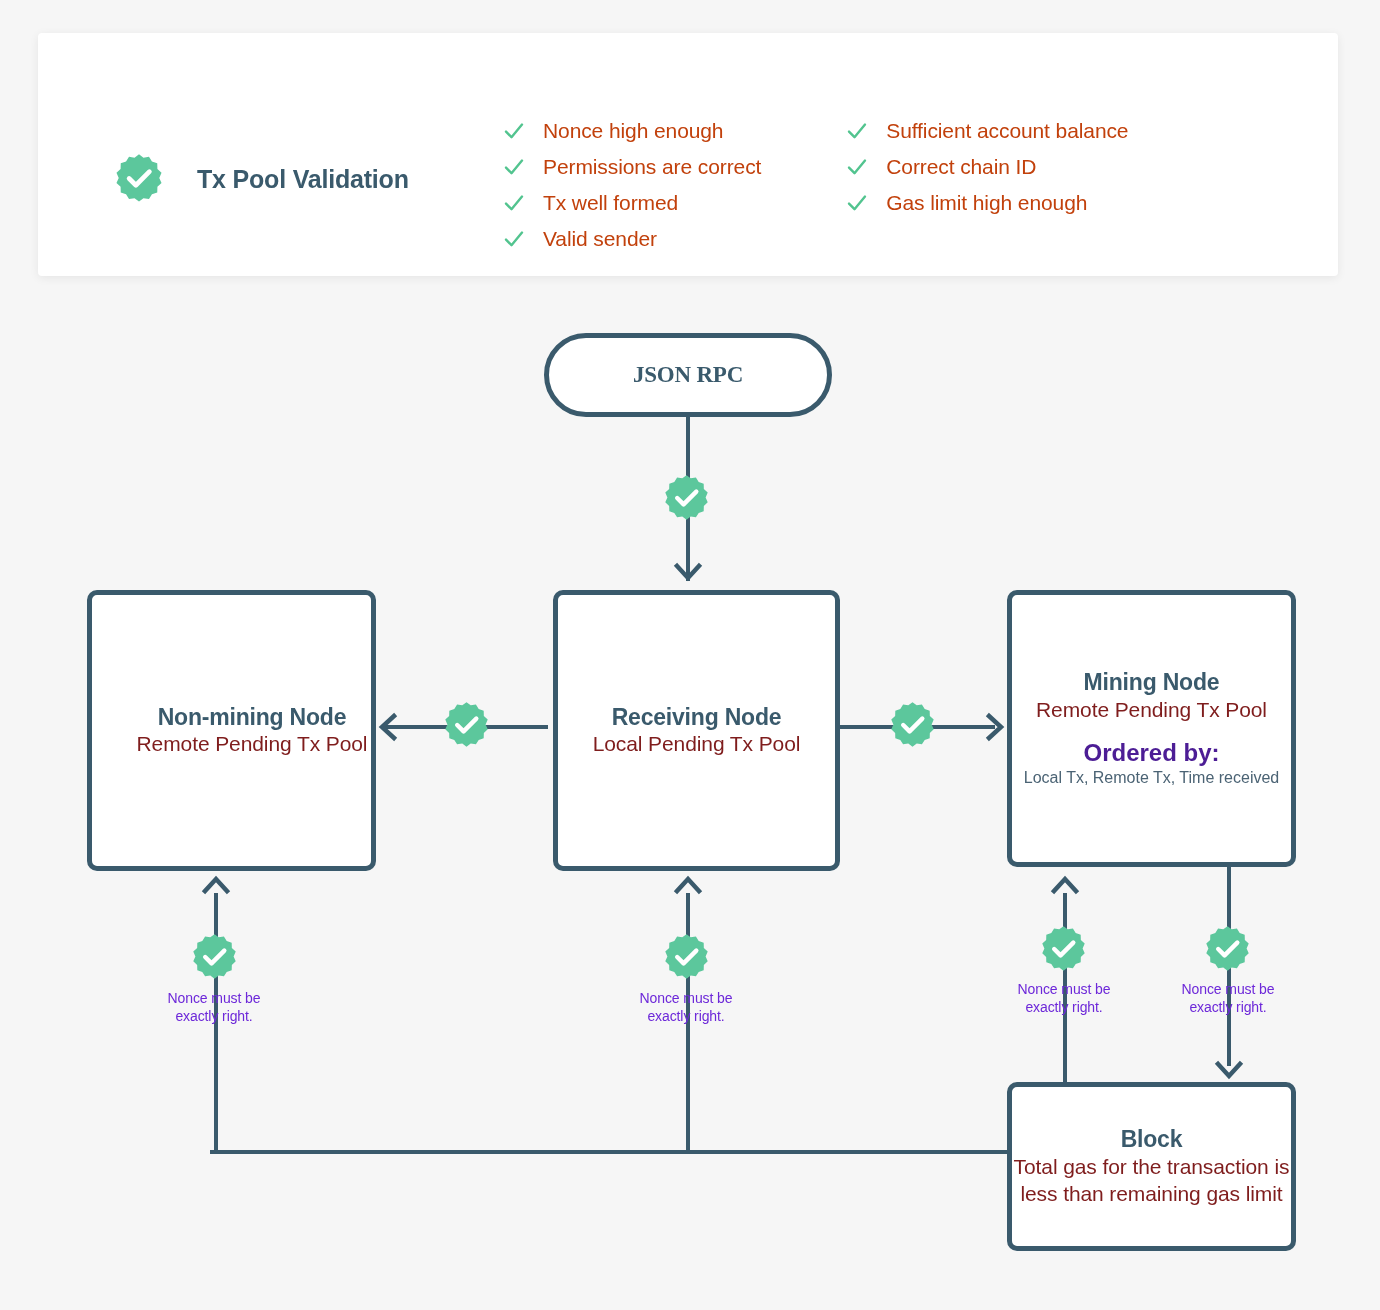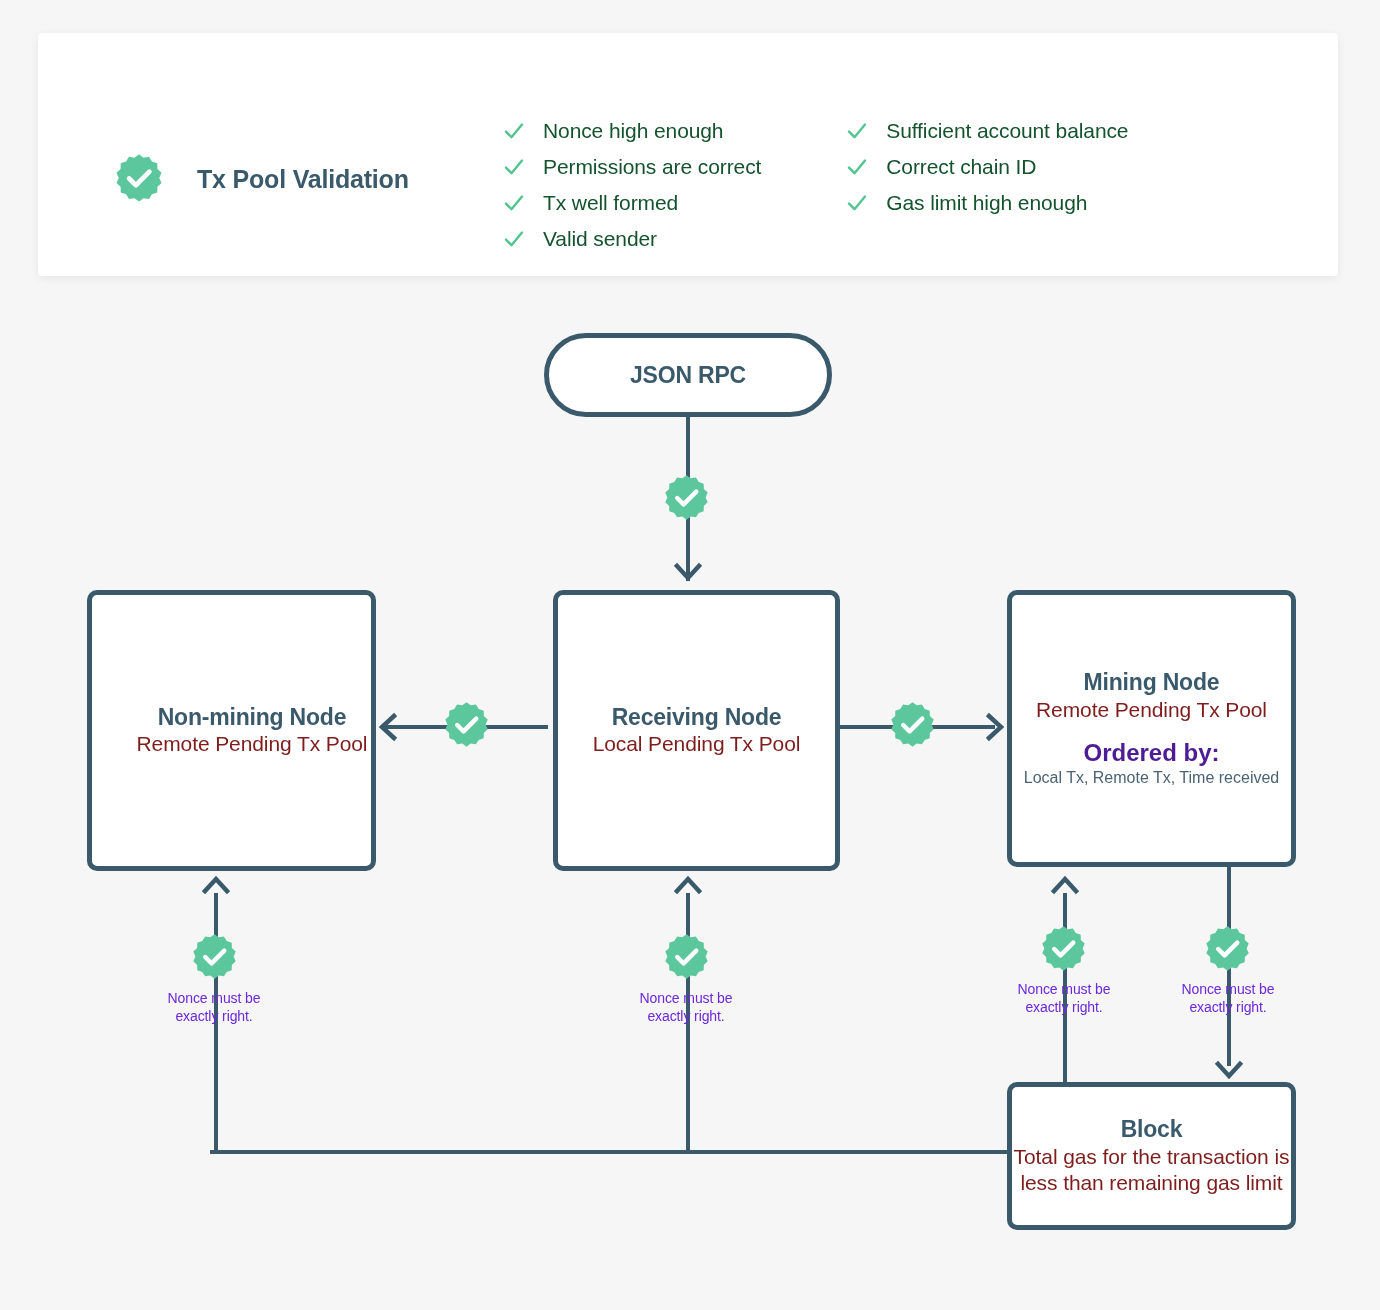--- a/index.html
+++ b/index.html
@@ -54,39 +54,39 @@
   }
   .check-col { display: flex; flex-direction: column; gap: 8px; }
   .check-item {
     display: flex;
     align-items: center;
     gap: 17px;
     height: 28px;
   }
   .check-label {
     font-size: 21px;
-    color: #14532d;
+    color: #c2410c;
     white-space: nowrap;
     letter-spacing: -0.1px;
   }
   .tick { flex: 0 0 auto; display: block; }
 
   
   .node {
     position: absolute;
     background: #ffffff;
     border: 5px solid #3a5a6c;
     box-sizing: border-box;
     display: flex;
     flex-direction: column;
     align-items: center;
     justify-content: center;
     text-align: center;
   }
-  .node.pill { border-radius: 48px; }
+  .node.pill { border-radius: 48px; font-family: Liberation Serif, serif; }
   .node.square { border-radius: 10px; }
   .node-title {
     font-size: 23px;
     font-weight: bold;
     color: #3a5a6c;
     letter-spacing: -0.2px;
     line-height: 1.25;
   }
   .node-sub {
     font-size: 21px;
@@ -275,21 +275,21 @@
   <div class="node square" style="left:1007px; top:590px; width:289px; height:277px;">
     <div class="node-title">Mining Node</div>
     <div class="node-sub">Remote Pending
 Tx Pool</div>
     <div class="spacer-sm"></div>
     <div class="node-extra-title">Ordered by:</div>
     <div class="node-extra">Local Tx, Remote Tx,
 Time received</div>
   </div>
 
-  <div class="node square" style="left:1007px; top:1082px; width:289px; height:148px;">
+  <div class="node square" style="left:1007px; top:1082px; width:289px; height:169px;">
     <div class="node-title">Block</div>
     <div class="node-sub">Total gas for the
 transaction is less than
 remaining gas limit</div>
   </div>
 
   <svg class="badge" style="left:662px; top:474px; width:49px; height:49px;">
       <use href="#rosette"></use>
     </svg>
   <svg class="badge" style="left:442px; top:701px; width:49px; height:49px;">

